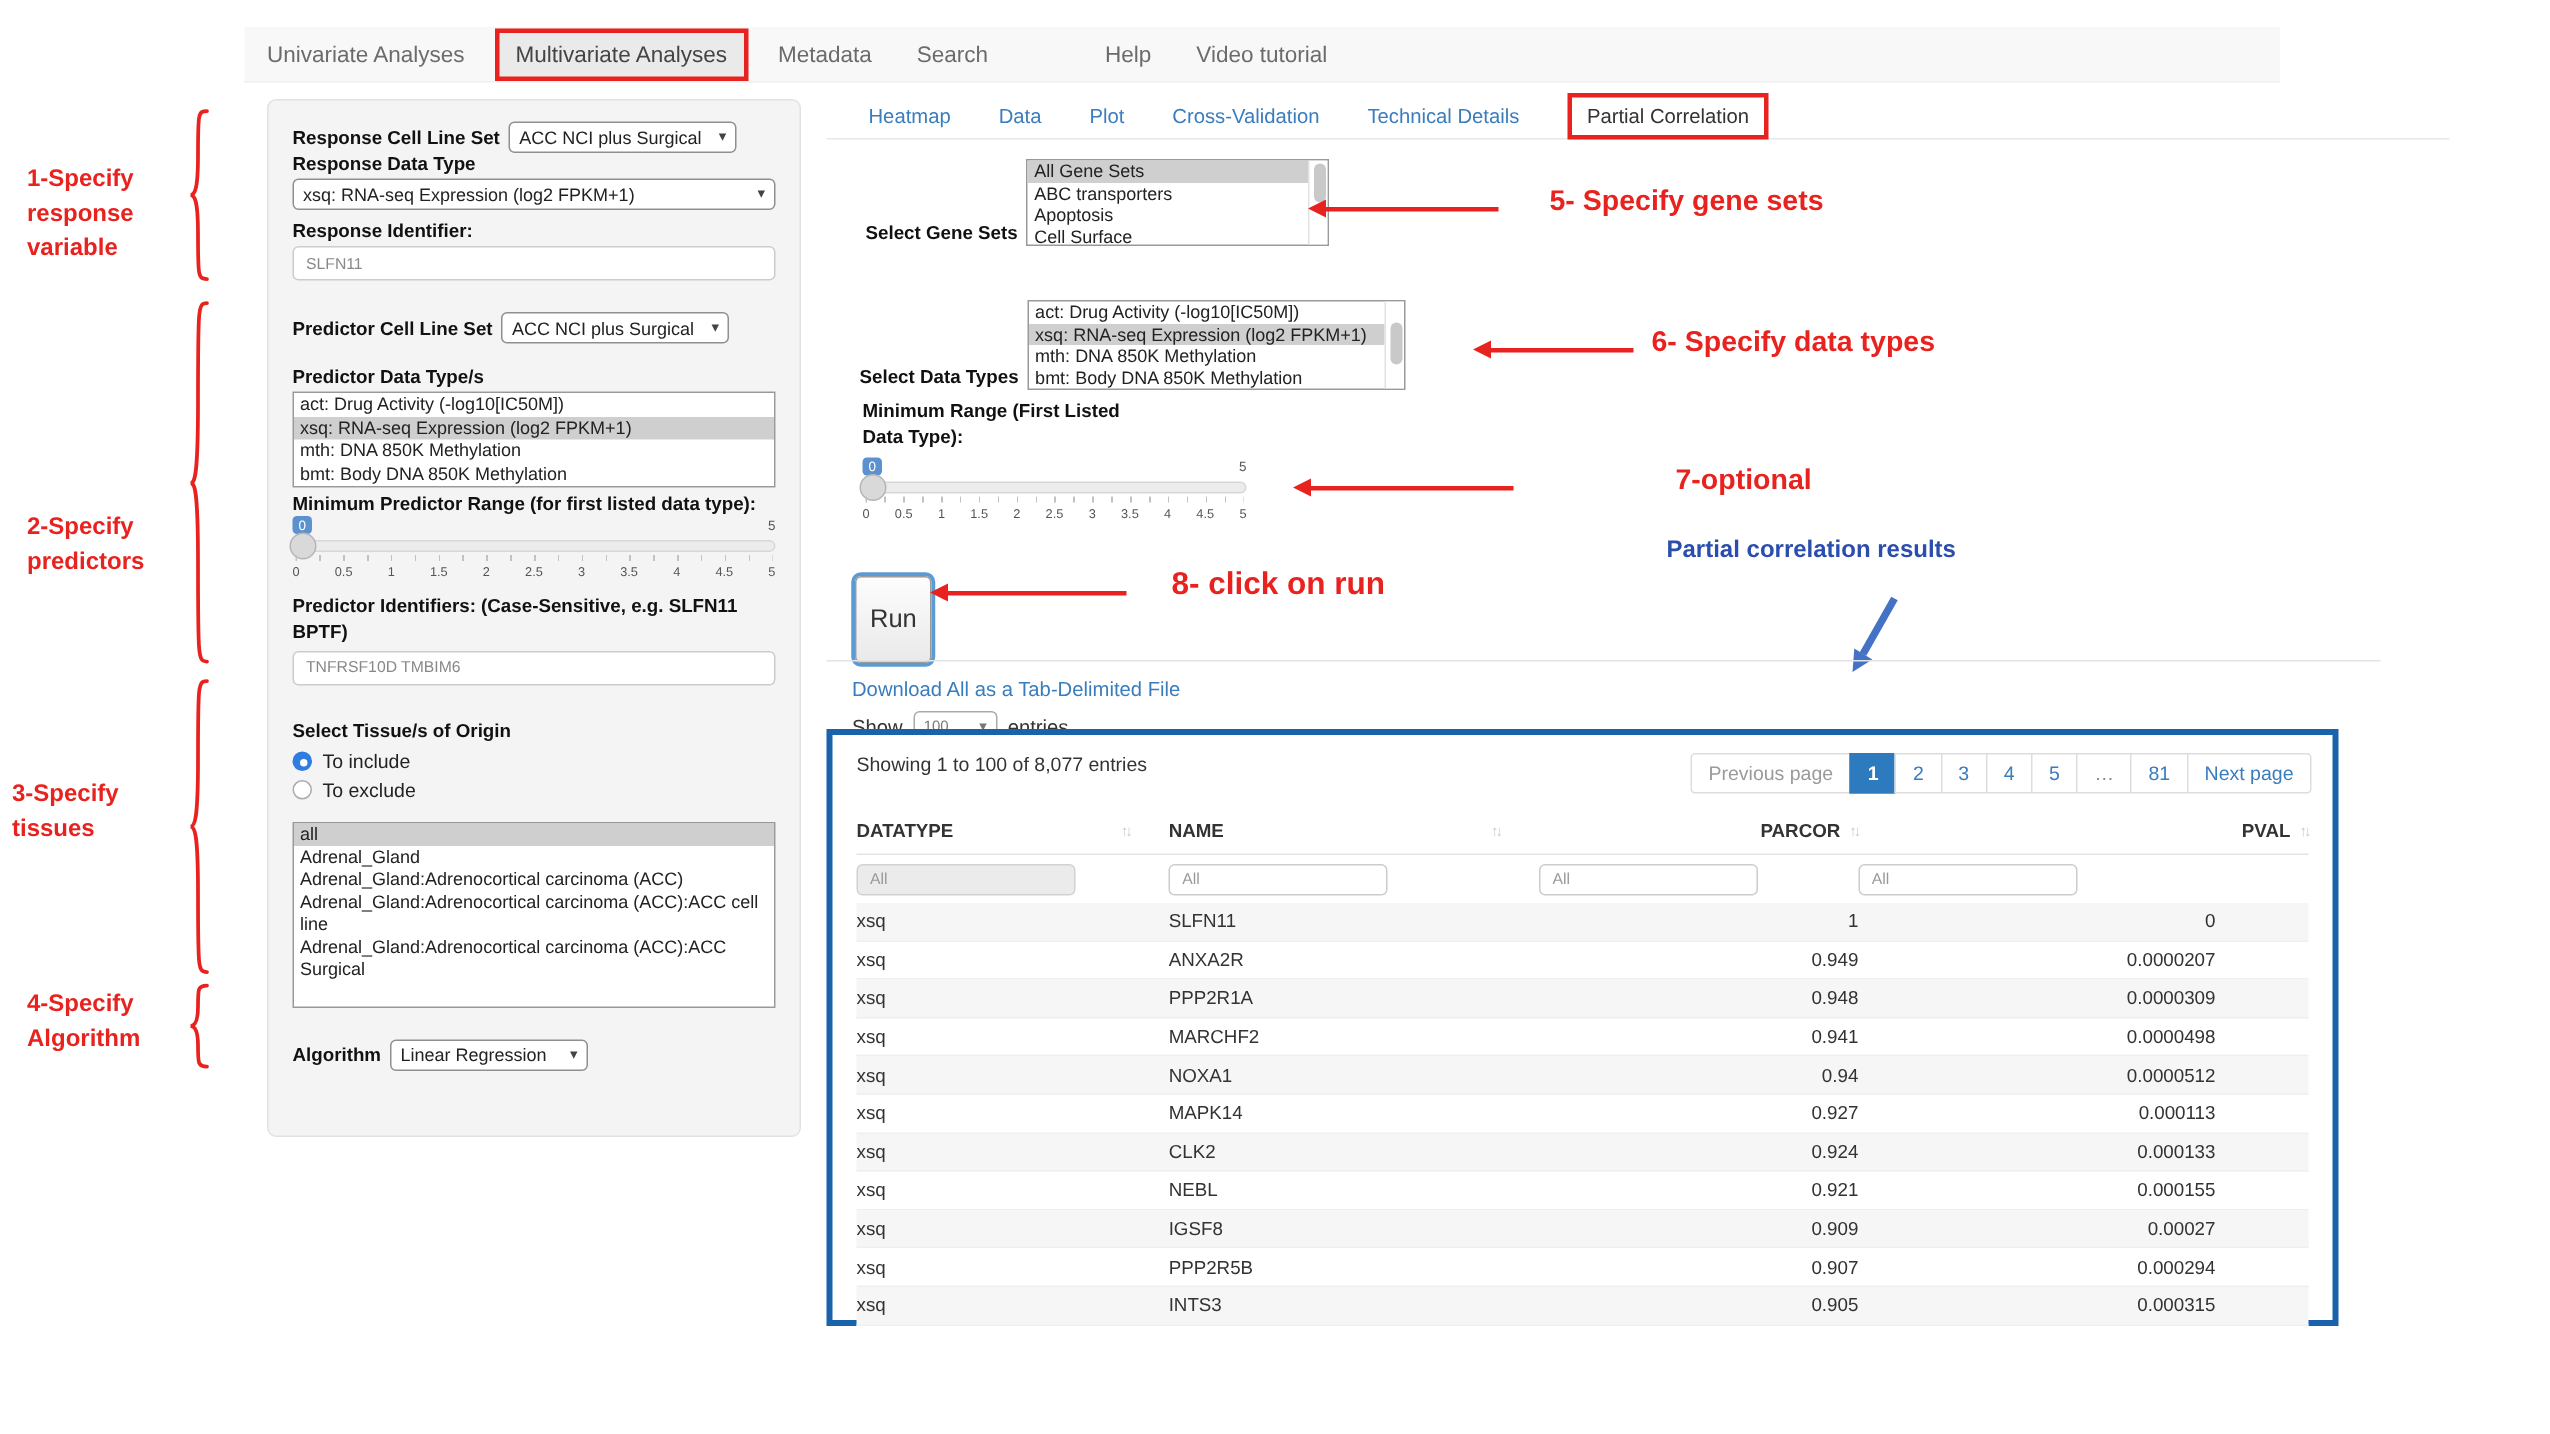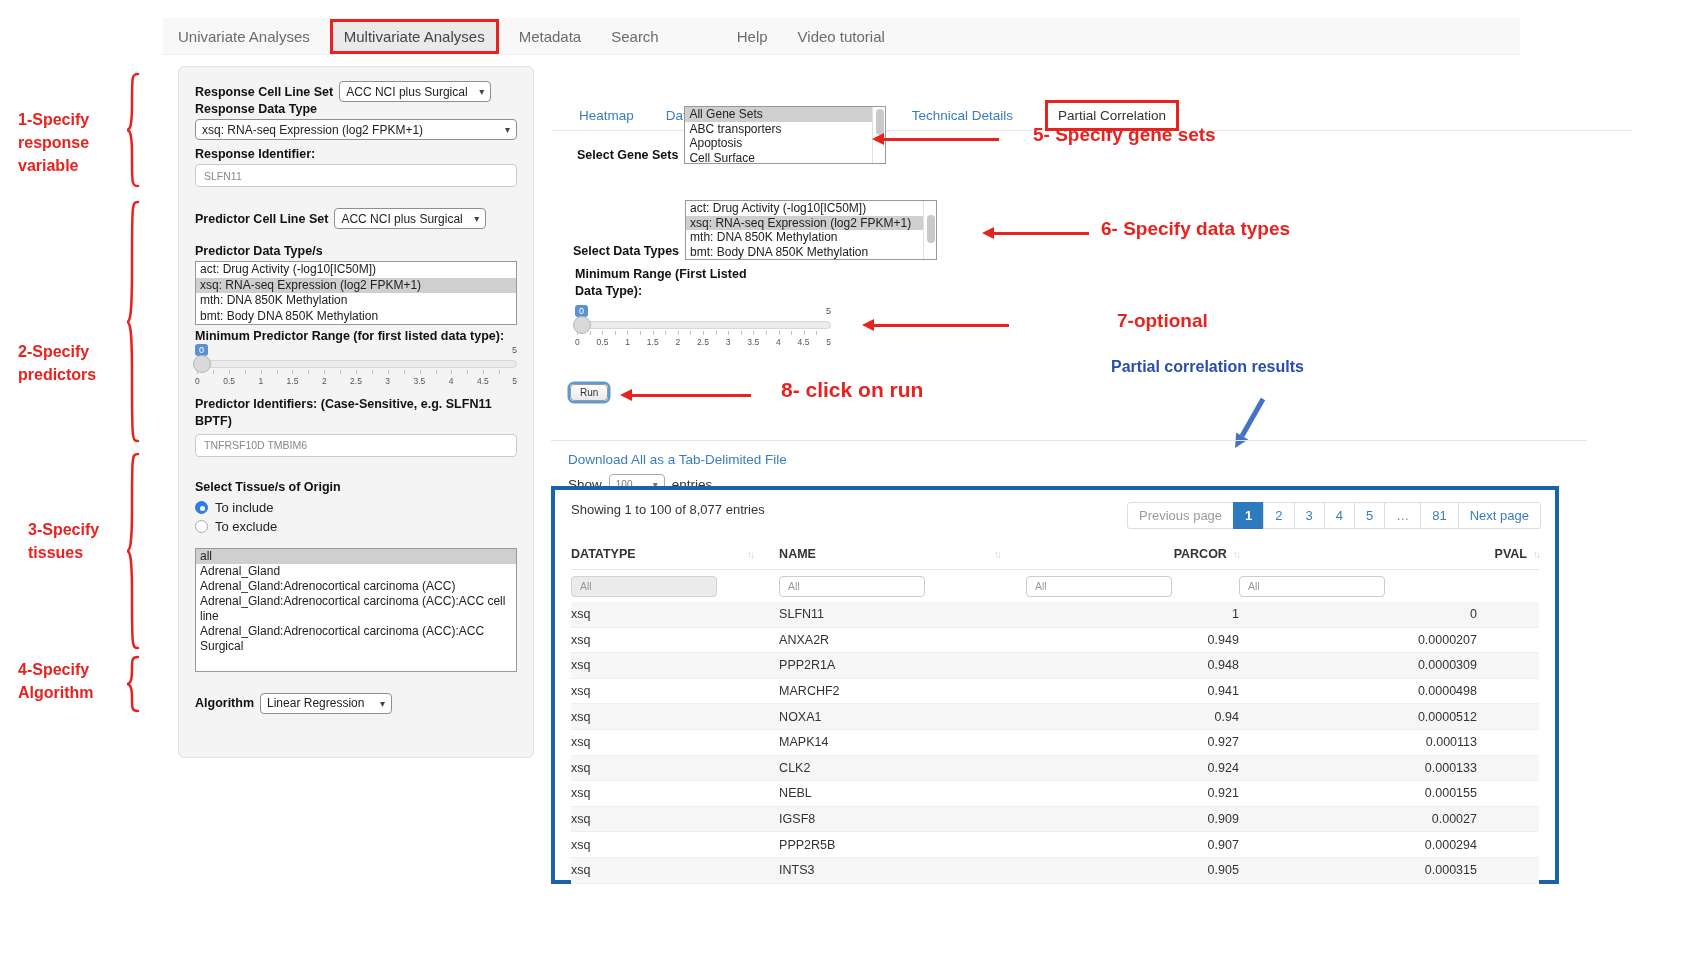--- a/index.html
+++ b/index.html
@@ -42,31 +42,31 @@
   .sl-labels{position:absolute;top:32px;left:0;right:0;display:flex;justify-content:space-between;font-size:8.5px;color:#555;}
 
   
   .radio-row{display:flex;align-items:center;gap:7px;margin:4px 0;font-size:13px;color:#222;cursor:pointer;}
   .radio{width:13px;height:13px;border-radius:50%;border:1px solid #aaa;background:#fff;box-sizing:border-box;position:relative;flex:none;}
   .radio.checked{background:#2f7de1;border-color:#2f7de1;}
   .radio.checked::after{content:'';position:absolute;left:4px;top:4px;width:5px;height:5px;border-radius:50%;background:#fff;}
 
   
   .content{position:absolute;left:551px;top:62px;width:1082px;height:860px;}
-  .tabs{display:flex;gap:32px;align-items:center;height:30px;padding-left:28px;border-bottom:1px solid #e8e8e8;font-size:13.5px;margin-top:38px;}
+  .tabs{display:flex;gap:32px;align-items:center;height:30px;padding-left:28px;border-bottom:1px solid #e8e8e8;font-size:13.5px;}
   .tab{color:#3a7dbd;cursor:pointer;white-space:nowrap;}
   .tab.active{color:#333;border:3px solid #e8231f;padding:5px 10px;}
 
   .flexend{display:flex;align-items:flex-end;gap:6px;}
   .listwrap{position:relative;background:#fff;border:1px solid #999;font-size:12px;overflow:hidden;box-sizing:border-box;}
   .sbar{position:absolute;right:0;top:0;bottom:0;width:12px;background:#fff;border-left:1px solid #e2e2e2;}
   .sthumb{position:absolute;right:1.5px;width:8px;border-radius:4px;background:#c9c9c9;}
 
   .instruction{position:absolute;top:300px;left:17px;font-weight:bold;font-size:13px;color:#111;}
-  .run-btn{position:absolute;top:322px;left:19px;background:linear-gradient(#fdfdfd,#e9e9e9);border:1px solid #9a9a9a;border-radius:4px;box-shadow:0 0 0 2.5px #5b9bd5;padding:2px 9px;font-size:10px;color:#333;cursor:pointer;}
+  .run-btn{position:absolute;top:322px;left:19px;background:linear-gradient(#fdfdfd,#e9e9e9);border:1px solid #9a9a9a;border-radius:4px;box-shadow:0 0 0 2.5px #5b9bd5;padding:18px 9px;font-size:17px;color:#333;cursor:pointer;}
   .results-title{position:absolute;top:296px;left:560px;font-size:16px;font-weight:bold;color:#2b4eae;white-space:nowrap;}
   .hline{position:absolute;top:378px;left:0;width:1036px;border-top:1px solid #e4e4e4;}
   .download{position:absolute;top:390px;left:17px;font-size:13.5px;color:#3a7dbd;cursor:pointer;}
   .show-row{position:absolute;top:412px;left:17px;display:flex;align-items:center;gap:7px;font-size:13.5px;color:#333;}
   .mini-sel{display:inline-flex;align-items:center;justify-content:space-between;border:1px solid #aaa;border-radius:4px;width:56px;height:21px;padding:0 6px;font-size:10px;color:#777;box-sizing:border-box;cursor:pointer;}
 
   
   .bluebox{position:absolute;top:424px;left:0;width:1008px;height:398px;border:4px solid #1a62ac;box-sizing:border-box;background:#fff;padding:12px 16px;}
   .summary{font-size:13px;color:#333;}
   .pager{position:absolute;top:12px;right:14px;display:flex;font-size:13px;}
@@ -111,21 +111,21 @@
   <div class="step-label" style="left:18px;top:108px;width:110px;">1-Specify response variable</div>
   <svg class="bracket" style="left:124px;top:72px;" width="16" height="116">
       <path d="M14,2 C8,2 8,4 8,32 C8,54 6,58 3,58 C6,58 8,62 8,84 C8,112 8,114 14,114" stroke="#e8231f" stroke-width="2.5" fill="none" stroke-linecap="round"></path>
     </svg>
 
   <div class="step-label" style="left:18px;top:340px;width:110px;">2-Specify predictors</div>
   <svg class="bracket" style="left:124px;top:200px;" width="16" height="243">
       <path d="M14,2 C8,2 8,4 8,68 C8,117 6,122 3,122 C6,122 8,127 8,175 C8,239 8,241 14,241" stroke="#e8231f" stroke-width="2.5" fill="none" stroke-linecap="round"></path>
     </svg>
 
-  <div class="step-label" style="left:28px;top:518px;width:110px;">3-Specify tissues</div>
+  <div class="step-label" style="left:8px;top:518px;width:110px;">3-Specify tissues</div>
   <svg class="bracket" style="left:124px;top:452px;" width="16" height="198">
       <path d="M14,2 C8,2 8,4 8,55 C8,94 6,99 3,99 C6,99 8,104 8,143 C8,194 8,196 14,196" stroke="#e8231f" stroke-width="2.5" fill="none" stroke-linecap="round"></path>
     </svg>
 
   <div class="step-label" style="left:18px;top:658px;width:110px;">4-Specify Algorithm</div>
   <svg class="bracket" style="left:124px;top:655px;" width="16" height="58">
       <path d="M14,2 C8,2 8,4 8,16 C8,26 6,29 3,29 C6,29 8,32 8,42 C8,54 8,56 14,56" stroke="#e8231f" stroke-width="2.5" fill="none" stroke-linecap="round"></path>
     </svg>
 
   <section class="panel">

